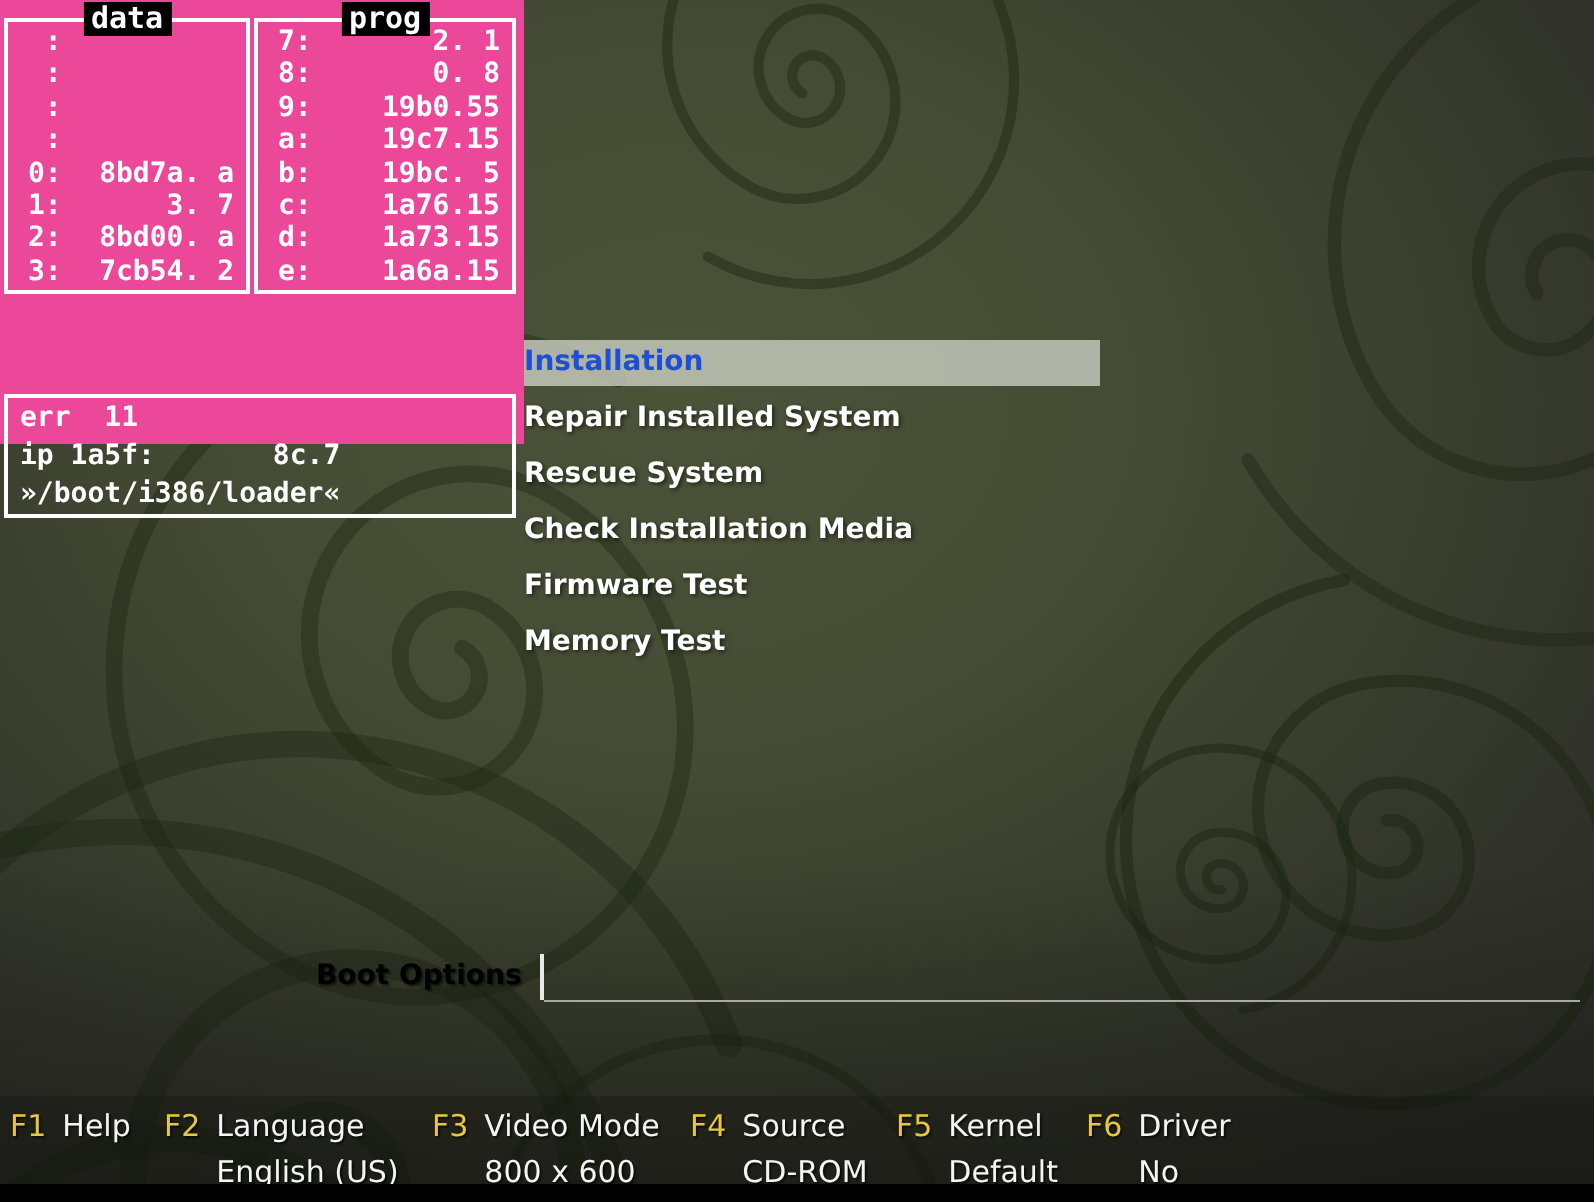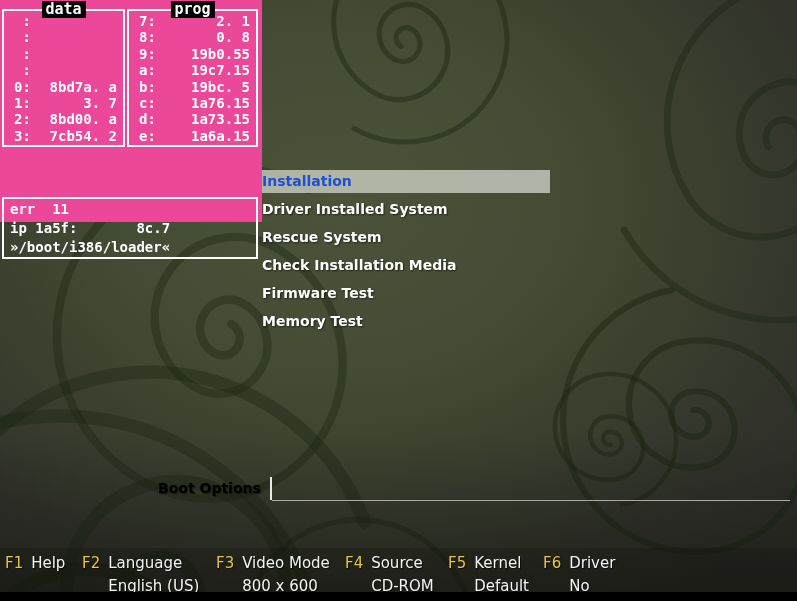--- a/index.html
+++ b/index.html
@@ -94,21 +94,21 @@
   </div>
   <div class="dbox" id="status-box">
     <div class="srow">err  11</div>
     <div class="srow">ip 1a5f:       8c.7</div>
     <div class="srow">»/boot/i386/loader«</div>
   </div>
 </div>
 
 <div class="menu">
   <div class="menu-item selected">Installation</div>
-  <div class="menu-item">Driver Installed System</div>
+  <div class="menu-item">Repair Installed System</div>
   <div class="menu-item">Rescue System</div>
   <div class="menu-item">Check Installation Media</div>
   <div class="menu-item">Firmware Test</div>
   <div class="menu-item">Memory Test</div>
 </div>
 
 <div class="bo-label">Boot Options</div>
 <div class="bo-cursor"></div>
 <div class="bo-field"></div>
 

